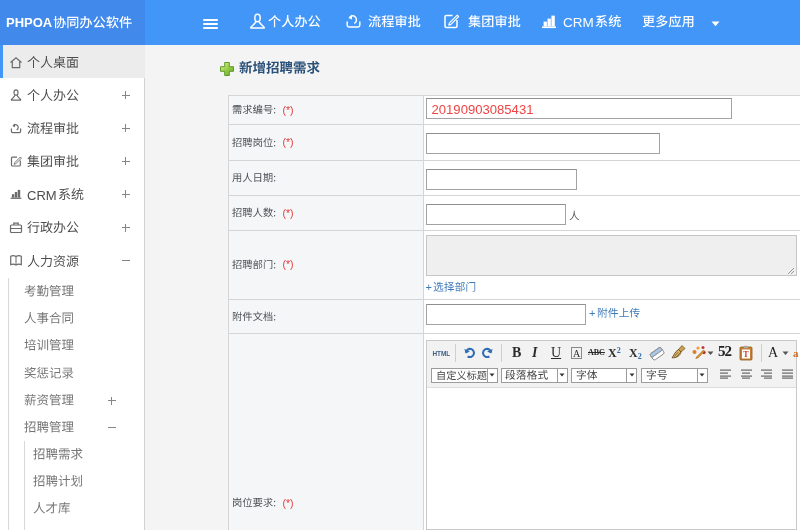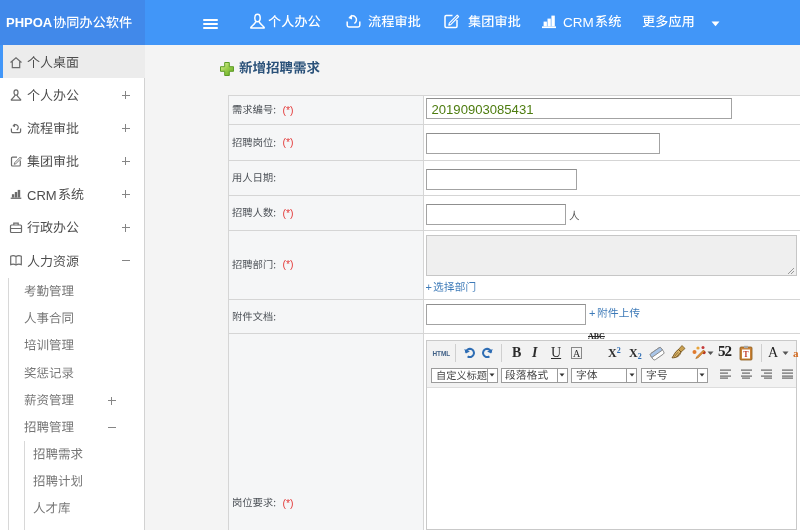--- a/index.html
+++ b/index.html
@@ -196,21 +196,21 @@
   </svg>
 <div class="a" style="left:282.5px;top:258px;font:10.5px 'Liberation Sans';color:#e43c3c">(*)</div>
 <svg style="position:absolute;left:231.5px;top:309.6px;overflow:visible" width="44" height="14">
     <path transform="translate(0,10.3)" d="M5.9 -4.3C6.3 -3.5 6.8 -2.5 7.0 -1.9L7.6 -2.2C7.4 -2.8 6.9 -3.8 6.5 -4.5ZM8.3 -8.5L8.3 -6.3L5.7 -6.3L5.7 -5.6L8.3 -5.6L8.3 -0.2C8.3 0.0 8.2 0.0 8.0 0.1C7.9 0.1 7.4 0.1 6.8 0.0C7.0 0.3 7.1 0.6 7.1 0.8C7.9 0.8 8.3 0.8 8.6 0.7C8.9 0.5 9.0 0.3 9.0 -0.2L9.0 -5.6L9.9 -5.6L9.9 -6.3L9.0 -6.3L9.0 -8.5ZM5.3 -8.6C4.9 -7.1 4.1 -5.7 3.3 -4.7C3.4 -4.6 3.7 -4.2 3.8 -4.1C4.0 -4.4 4.3 -4.7 4.5 -5.1L4.5 0.8L5.2 0.8L5.2 -6.4C5.5 -7.0 5.8 -7.7 6.0 -8.5ZM0.9 -8.2L0.9 0.8L1.5 0.8L1.5 -7.5L2.8 -7.5C2.6 -6.8 2.3 -5.8 2.1 -5.1C2.7 -4.2 2.9 -3.5 2.9 -2.9C2.9 -2.6 2.8 -2.3 2.7 -2.2C2.6 -2.1 2.5 -2.1 2.4 -2.1C2.3 -2.1 2.1 -2.1 1.9 -2.1C2.0 -1.9 2.0 -1.6 2.0 -1.4C2.3 -1.4 2.5 -1.4 2.7 -1.4C2.9 -1.4 3.1 -1.5 3.2 -1.6C3.5 -1.8 3.6 -2.3 3.6 -2.8C3.6 -3.5 3.4 -4.3 2.7 -5.2C3.1 -6.0 3.4 -7.1 3.7 -8.0L3.2 -8.3L3.1 -8.2ZM13.6 -3.5L13.6 -2.8L16.5 -2.8L16.5 0.8L17.3 0.8L17.3 -2.8L20.1 -2.8L20.1 -3.5L17.3 -3.5L17.3 -5.8L19.7 -5.8L19.7 -6.5L17.3 -6.5L17.3 -8.5L16.5 -8.5L16.5 -6.5L15.1 -6.5C15.3 -7.0 15.4 -7.5 15.5 -8.0L14.7 -8.1C14.5 -6.8 14.1 -5.5 13.5 -4.6C13.7 -4.5 14.0 -4.3 14.1 -4.2C14.4 -4.6 14.7 -5.2 14.9 -5.8L16.5 -5.8L16.5 -3.5ZM13.1 -8.6C12.5 -7.1 11.6 -5.5 10.6 -4.5C10.8 -4.3 11.0 -3.9 11.1 -3.7C11.4 -4.1 11.7 -4.5 12.0 -4.9L12.0 0.8L12.8 0.8L12.8 -6.1C13.2 -6.9 13.5 -7.6 13.8 -8.4ZM25.0 -8.5C25.3 -8.0 25.6 -7.3 25.7 -6.9L26.6 -7.1C26.4 -7.6 26.1 -8.2 25.8 -8.7ZM21.1 -6.8L21.1 -6.1L22.7 -6.1C23.3 -4.5 24.1 -3.2 25.2 -2.1C24.1 -1.1 22.7 -0.4 21.0 0.1C21.1 0.3 21.4 0.6 21.5 0.8C23.2 0.2 24.6 -0.5 25.8 -1.5C26.9 -0.5 28.3 0.3 30.0 0.8C30.2 0.5 30.4 0.2 30.6 0.0C28.9 -0.4 27.5 -1.1 26.4 -2.1C27.4 -3.1 28.2 -4.4 28.8 -6.1L30.4 -6.1L30.4 -6.8ZM25.8 -2.6C24.8 -3.6 24.1 -4.8 23.5 -6.1L27.9 -6.1C27.4 -4.7 26.7 -3.5 25.8 -2.6ZM39.7 -8.0C39.4 -7.2 39.0 -6.1 38.7 -5.5L39.3 -5.3C39.6 -5.9 40.1 -6.9 40.4 -7.8ZM35.0 -7.7C35.3 -7.0 35.7 -6.0 35.9 -5.4L36.6 -5.6C36.4 -6.3 36.0 -7.2 35.6 -8.0ZM32.9 -8.7L32.9 -6.4L31.4 -6.4L31.4 -5.7L32.8 -5.7C32.5 -4.3 31.8 -2.7 31.2 -1.8C31.3 -1.6 31.5 -1.3 31.6 -1.1C32.1 -1.8 32.5 -3.0 32.9 -4.1L32.9 0.8L33.6 0.8L33.6 -4.4C33.9 -3.9 34.3 -3.2 34.5 -2.9L34.9 -3.5C34.8 -3.8 33.9 -5.0 33.6 -5.3L33.6 -5.7L34.9 -5.7L34.9 -6.4L33.6 -6.4L33.6 -8.7ZM34.7 -0.6L34.7 0.1L39.6 0.1L39.6 0.7L40.3 0.7L40.3 -4.9L38.0 -4.9L38.0 -8.6L37.3 -8.6L37.3 -4.9L34.9 -4.9L34.9 -4.1L39.6 -4.1L39.6 -2.8L35.1 -2.8L35.1 -2.1L39.6 -2.1L39.6 -0.6ZM42.6 -4.0C43.0 -4.0 43.3 -4.3 43.3 -4.7C43.3 -5.2 43.0 -5.5 42.6 -5.5C42.3 -5.5 42.0 -5.2 42.0 -4.7C42.0 -4.3 42.3 -4.0 42.6 -4.0ZM42.6 0.1C43.0 0.1 43.3 -0.2 43.3 -0.6C43.3 -1.0 43.0 -1.3 42.6 -1.3C42.3 -1.3 42.0 -1.0 42.0 -0.6C42.0 -0.2 42.3 0.1 42.6 0.1Z" fill="#4a4f55"></path>
   </svg>
 <svg style="position:absolute;left:231.5px;top:496.1px;overflow:visible" width="44" height="14">
     <path transform="translate(0,10.3)" d="M1.2 -8.3L1.2 -6.3L9.1 -6.3L9.1 -8.3L8.4 -8.3L8.4 -7.0L5.5 -7.0L5.5 -8.7L4.7 -8.7L4.7 -7.0L1.9 -7.0L1.9 -8.3ZM1.1 -5.5L1.1 0.8L1.9 0.8L1.9 -4.8L8.5 -4.8L8.5 -0.1C8.5 0.0 8.4 0.1 8.2 0.1C8.0 0.1 7.4 0.1 6.7 0.1C6.8 0.3 6.9 0.6 6.9 0.8C7.8 0.8 8.4 0.8 8.8 0.7C9.1 0.6 9.3 0.3 9.3 -0.1L9.3 -5.5ZM2.5 -3.7C3.2 -3.3 4.0 -2.8 4.8 -2.3C4.0 -1.7 3.1 -1.2 2.2 -0.8C2.4 -0.7 2.7 -0.4 2.8 -0.2C3.7 -0.6 4.6 -1.2 5.4 -1.9C6.1 -1.3 6.7 -0.8 7.2 -0.4L7.7 -0.9C7.3 -1.3 6.6 -1.8 5.9 -2.3C6.5 -2.9 7.1 -3.5 7.5 -4.2L6.8 -4.5C6.4 -3.8 5.9 -3.3 5.3 -2.8C4.5 -3.3 3.7 -3.8 3.0 -4.2ZM14.1 -6.8L14.1 -6.0L19.7 -6.0L19.7 -6.8ZM14.8 -5.2C15.1 -3.8 15.4 -1.9 15.5 -0.8L16.2 -1.1C16.1 -2.1 15.8 -4.0 15.5 -5.4ZM16.2 -8.5C16.4 -8.0 16.6 -7.3 16.7 -6.9L17.4 -7.1C17.3 -7.6 17.1 -8.2 16.9 -8.7ZM13.7 -0.4L13.7 0.4L20.1 0.4L20.1 -0.4L18.0 -0.4C18.4 -1.7 18.8 -3.8 19.1 -5.3L18.3 -5.5C18.1 -3.9 17.7 -1.7 17.3 -0.4ZM13.2 -8.6C12.7 -7.0 11.7 -5.5 10.7 -4.5C10.8 -4.3 11.1 -3.9 11.1 -3.7C11.5 -4.1 11.8 -4.5 12.2 -5.0L12.2 0.8L12.9 0.8L12.9 -6.2C13.3 -6.9 13.7 -7.6 14.0 -8.4ZM27.5 -2.4C27.2 -1.8 26.7 -1.3 26.1 -1.0C25.3 -1.1 24.6 -1.3 23.8 -1.5C24.0 -1.7 24.3 -2.0 24.5 -2.4ZM21.8 -6.6L21.8 -4.0L24.6 -4.0C24.4 -3.7 24.3 -3.4 24.1 -3.1L21.2 -3.1L21.2 -2.4L23.6 -2.4C23.2 -1.9 22.9 -1.4 22.5 -1.0C23.4 -0.9 24.2 -0.7 25.1 -0.5C24.1 -0.2 22.8 0.0 21.2 0.1C21.3 0.3 21.5 0.6 21.5 0.8C23.5 0.6 25.0 0.3 26.2 -0.2C27.5 0.1 28.6 0.5 29.5 0.8L30.1 0.2C29.3 -0.1 28.2 -0.4 27.0 -0.7C27.6 -1.2 28.1 -1.7 28.4 -2.4L30.4 -2.4L30.4 -3.1L24.9 -3.1C25.1 -3.3 25.3 -3.6 25.4 -3.9L24.9 -4.0L29.7 -4.0L29.7 -6.6L27.3 -6.6L27.3 -7.5L30.2 -7.5L30.2 -8.2L21.3 -8.2L21.3 -7.5L24.1 -7.5L24.1 -6.6ZM24.9 -7.5L26.5 -7.5L26.5 -6.6L24.9 -6.6ZM22.6 -6.0L24.1 -6.0L24.1 -4.6L22.6 -4.6ZM24.9 -6.0L26.5 -6.0L26.5 -4.6L24.9 -4.6ZM27.3 -6.0L29.0 -6.0L29.0 -4.6L27.3 -4.6ZM32.1 -5.2C32.8 -4.6 33.5 -3.7 33.8 -3.2L34.4 -3.6C34.1 -4.2 33.3 -5.0 32.7 -5.6ZM31.3 -0.9L31.8 -0.2C32.9 -0.8 34.3 -1.7 35.6 -2.5L35.6 -0.2C35.6 -0.0 35.6 0.0 35.4 0.0C35.2 0.0 34.5 0.1 33.8 0.0C33.9 0.3 34.0 0.6 34.1 0.8C35.0 0.8 35.6 0.8 35.9 0.7C36.3 0.6 36.4 0.3 36.4 -0.2L36.4 -4.3C37.3 -2.4 38.6 -0.8 40.3 -0.0C40.4 -0.2 40.7 -0.6 40.9 -0.7C39.7 -1.2 38.8 -2.0 38.0 -3.1C38.7 -3.7 39.5 -4.5 40.1 -5.2L39.5 -5.7C39.0 -5.1 38.2 -4.2 37.6 -3.7C37.1 -4.4 36.7 -5.2 36.4 -6.0L36.4 -6.2L40.6 -6.2L40.6 -6.9L39.3 -6.9L39.7 -7.4C39.3 -7.8 38.5 -8.3 37.8 -8.6L37.4 -8.1C38.0 -7.8 38.8 -7.3 39.2 -6.9L36.4 -6.9L36.4 -8.6L35.6 -8.6L35.6 -6.9L31.6 -6.9L31.6 -6.2L35.6 -6.2L35.6 -3.3C34.1 -2.4 32.4 -1.5 31.3 -0.9ZM42.6 -4.0C43.0 -4.0 43.3 -4.3 43.3 -4.7C43.3 -5.2 43.0 -5.5 42.6 -5.5C42.3 -5.5 42.0 -5.2 42.0 -4.7C42.0 -4.3 42.3 -4.0 42.6 -4.0ZM42.6 0.1C43.0 0.1 43.3 -0.2 43.3 -0.6C43.3 -1.0 43.0 -1.3 42.6 -1.3C42.3 -1.3 42.0 -1.0 42.0 -0.6C42.0 -0.2 42.3 0.1 42.6 0.1Z" fill="#4a4f55"></path>
   </svg>
 <div class="a" style="left:282.5px;top:496.5px;font:10.5px 'Liberation Sans';color:#e43c3c">(*)</div>
 <div class="a" style="left:425.5px;top:98px;width:306px;height:21px;background:#fff;border:1px solid #a3a3a3;border-top-color:#8f8f8f"></div>
-<div class="a" style="left:431.5px;top:101.5px;font:13.1px 'Liberation Sans';color:#4d7c0f">20190903085431</div>
+<div class="a" style="left:431.5px;top:101.5px;font:13.1px 'Liberation Sans';color:#ef4444">20190903085431</div>
 <div class="a" style="left:425.5px;top:133px;width:234.5px;height:21px;background:#fff;border:1px solid #a3a3a3;border-top-color:#8f8f8f"></div>
 <div class="a" style="left:425.5px;top:168.5px;width:151px;height:21px;background:#fff;border:1px solid #a3a3a3;border-top-color:#8f8f8f"></div>
 <div class="a" style="left:425.5px;top:204px;width:140px;height:21px;background:#fff;border:1px solid #a3a3a3;border-top-color:#8f8f8f"></div>
 <svg style="position:absolute;left:568.5px;top:208.5px;overflow:visible" width="10" height="15">
     <path transform="translate(0,10.5)" d="M4.8 -8.8C4.8 -7.2 4.8 -2.0 0.5 0.2C0.7 0.3 0.9 0.6 1.1 0.8C3.7 -0.6 4.8 -2.9 5.3 -5.0C5.8 -3.1 6.9 -0.5 9.6 0.8C9.7 0.5 9.9 0.3 10.1 0.1C6.4 -1.6 5.8 -6.0 5.6 -7.2C5.7 -7.9 5.7 -8.4 5.7 -8.8Z" fill="#555"></path>
   </svg>
 <div class="a" style="left:425.5px;top:235px;width:371px;height:41px;background:#efefef;border:1px solid #c6c6c6"></div>
 <svg class="a" style="left:787px;top:267px" width="8" height="8">
     <path d="M7 1 L1 7 M7 4 L4 7" stroke="#999" stroke-width="1" fill="none"></path>
   </svg>
@@ -233,21 +233,21 @@
   </svg>
 <svg class="a" style="left:480.5px;top:347px" width="12" height="12" viewBox="0 0 12 12">
     <path d="M10.2 5.5 A4.1 4.1 0 1 0 8.4 9.4" fill="none" stroke="#2e6db4" stroke-width="2"></path>
     <path d="M11.7 2 L10.1 6.4 L6.1 4.4 Z" fill="#2e6db4"></path>
   </svg>
 <div class="a" style="left:501px;top:344px;width:1px;height:18px;background:#cfcfcf"></div>
 <div class="a" style="left:512px;top:345px;font:bold 14px 'Liberation Serif';color:#2b2b2b">B</div>
 <div class="a" style="left:532px;top:345px;font:italic bold 14px 'Liberation Serif';color:#2b2b2b">I</div>
 <div class="a" style="left:551px;top:345px;font:14px 'Liberation Serif';color:#2b2b2b;text-decoration:underline">U</div>
 <div class="a" style="left:571px;top:347px;width:11px;height:12px;border:1px solid #888;font:10px 'Liberation Serif';color:#2b2b2b;text-align:center;line-height:11px">A</div>
-<div class="a" style="left:588px;top:332px;font:bold 8px 'Liberation Serif';color:#2b2b2b;text-decoration:line-through">ABC</div>
+<div class="a" style="left:588px;top:348px;font:bold 8px 'Liberation Serif';color:#2b2b2b;text-decoration:line-through">ABC</div>
 <div class="a" style="left:608px;top:346px;font:bold 12px 'Liberation Serif';color:#2b2b2b">X<span style="font-size:8px;color:#2e6db4;vertical-align:4px">2</span></div>
 <div class="a" style="left:629px;top:346px;font:bold 12px 'Liberation Serif';color:#2b2b2b">X<span style="font-size:8px;color:#2e6db4;vertical-align:-2px">2</span></div>
 <svg class="a" style="left:649px;top:346px" width="16" height="15" viewBox="0 0 16 15">
     <g transform="rotate(-35 8 7.5)">
       <rect x="1.5" y="4" width="13" height="7.6" rx="1.6" fill="#fff" stroke="#8a8a8a" stroke-width="0.9"></rect>
       <path d="M3.1 4 H13 Q14.5 4 14.5 5.6 V7.8 H1.5 V5.6 Q1.5 4 3.1 4 Z" fill="#a9c5e8" stroke="#8a8a8a" stroke-width="0.9"></path>
     </g>
   </svg>
 <svg class="a" style="left:670px;top:344px" width="17" height="17" viewBox="0 0 17 17">
     <path d="M12 1.5 L15 4.5 L10.5 8.5 L8 6 Z" fill="#c9a050" stroke="#7a5a20" stroke-width="0.8"></path>

